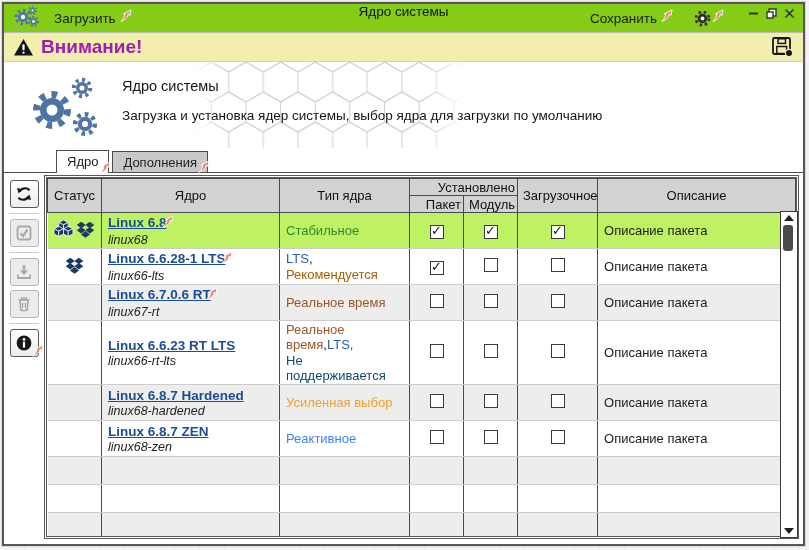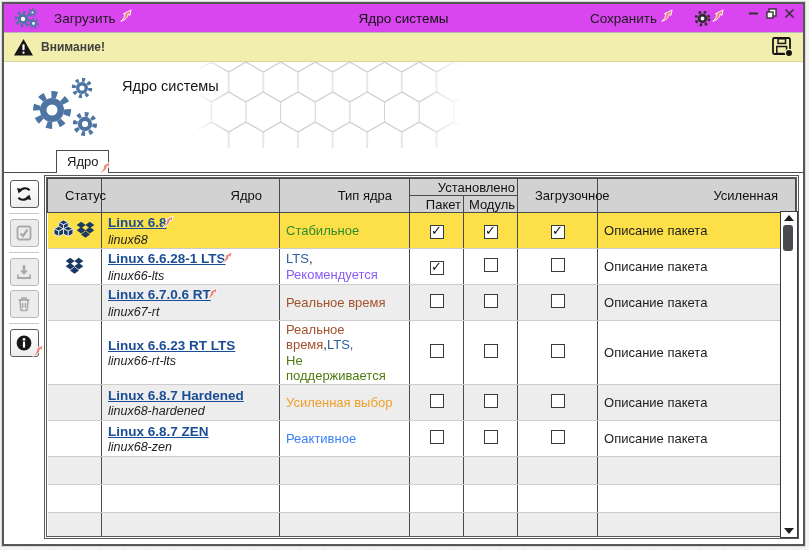--- a/index.html
+++ b/index.html
@@ -8,34 +8,34 @@
     font-family:"Liberation Sans","DejaVu Sans",sans-serif;
     background:repeating-linear-gradient(90deg,#f3f3f1 0 24px,#ebebe9 24px 25px);
     color:#1a1a1a;
   }
   .window{
     position:absolute;left:2px;top:2px;width:799px;height:540px;
     border:2px solid #57575b;background:#fff;
     display:flex;flex-direction:column;box-shadow:0 0 0 1px #d9d9d7;
   }
   
-  .titlebar{height:28px;flex:0 0 28px;background:#d946ef;border-bottom:1px solid #b9b9b9;
-    display:flex;align-items:center;position:relative;padding:0 6px;}
+  .titlebar{height:28px;flex:0 0 28px;background:#84cc16;border-bottom:1px solid #b9b9b9;
+    display:flex;position:relative;padding:0 6px;}
   .appicon{margin:0 14px 0 4px;display:flex;}
   .tb-text{font-size:13.5px;color:#1c1c1c;}
   .tb-btn{display:flex;align-items:center;gap:2px;cursor:default;}
   .tb-center{position:absolute;left:0;right:0;text-align:center;font-size:13.5px;color:#111;pointer-events:none;}
   .tb-right{margin-left:auto;display:flex;align-items:center;gap:20px;z-index:2;}
   .winctl{display:flex;align-items:flex-start;gap:7px;margin:-10px 2px 0 4px;}
   .winctl svg{display:block;}
   .cursorbadge{display:inline-block;vertical-align:-3px;}
   
   .banner{height:28px;flex:0 0 28px;background:#f2efae;border-bottom:1px solid #d9d6a2;
     display:flex;align-items:center;padding:0 9px;gap:7px;}
-  .banner-text{font-weight:bold;font-size:12px;color:#404040;}
+  .banner-text{font-weight:bold;font-size:19px;color:#a21caf;}
   .banner-save{margin-left:auto;display:flex;}
   
   .header{height:86px;flex:0 0 86px;background:#fff;position:relative;overflow:hidden;}
   .hexwrap{position:absolute;left:190px;top:0;width:270px;height:86px;}
   .hexfade{position:absolute;left:190px;top:0;width:270px;height:86px;
     background:linear-gradient(90deg,#fff,rgba(255,255,255,0) 12%,rgba(255,255,255,0) 86%,#fff);}
   .biggears{position:absolute;left:16px;top:4px;}
   .h-title{position:absolute;left:118px;top:16px;font-size:14.5px;color:#151515;z-index:3;}
   .h-sub{position:absolute;left:118px;top:46px;font-size:13.5px;color:#151515;z-index:3;white-space:nowrap;}
   
@@ -52,25 +52,25 @@
     display:flex;align-items:center;justify-content:center;position:relative;background:linear-gradient(#fdfdfd,#eaeaea);}
   .sbtn.enabled{border-color:#5a5a5a;background:linear-gradient(#ffffff,#ededed);}
   .sbtn.disabled{background:#ececec;border-color:#b9b9b9;}
   .sdiv{width:30px;border-top:1px solid #c9c9c9;margin:3px 0;}
   .sbtn .cursorbadge{position:absolute;right:-6px;bottom:-6px;}
   
   .table-outer{flex:1;position:relative;border:1px solid #5a5a5a;background:#fff;min-width:0;}
   .table-inner{position:absolute;left:1px;top:1px;right:1px;bottom:1px;border:1px solid #5a5a5a;overflow:hidden;background:#fff;}
   table{border-collapse:collapse;width:100%;table-layout:fixed;font-size:13px;}
   thead th{background:#d2d2d2;border:1px solid #4a4a4a;font-weight:normal;font-size:13px;
-    padding:0 17px;height:16px;text-align:right;color:#111;}
+    padding:0 5px;height:16px;text-align:center;color:#111;}
   thead th.ctr{text-align:right;padding:0 2px;}
   tbody td{border-right:1px solid #4a4a4a;border-bottom:1px solid #cccccc;padding:1px 6px;height:33px;vertical-align:middle;overflow:hidden;}
   tbody tr.alt{background:#ededed;}
-  tbody tr.selected{background:#fde047;margin-top:48px;}
+  tbody tr.selected{background:#bef264;margin-top:48px;}
   tbody tr.filler td{height:25px;}
   .c-status{text-align:center;padding:1px 2px;}
   .sticons{display:inline-flex;gap:2px;align-items:center;}
   .klink{color:#1b4d96;font-weight:bold;text-decoration:underline;font-size:13.5px;}
   .kid{font-style:italic;color:#222;font-size:12.5px;}
   .c-type{line-height:1.18;font-size:13px;}
   .c-cb{text-align:center;}
   .cb{width:12px;height:12px;border:1.5px solid #3a3a3a;background:#fff;display:inline-block;}
   .cb.checked::after{content:"✓";display:block;font-weight:bold;font-size:13px;line-height:11px;color:#111;margin-top:-1px;}
   .c-desc{color:#1c1c1c;}
@@ -184,25 +184,32 @@
           <circle cx="32" cy="44" r="5.5" fill="#fff"></circle>
         <circle cx="62" cy="22" r="6" fill="#4e74a4"></circle>
           <circle cx="62" cy="22" r="8.2" fill="none" stroke="#4e74a4" stroke-width="4" stroke-dasharray="3 3.4"></circle>
           <circle cx="62" cy="22" r="2.6" fill="#fff"></circle>
         <circle cx="65" cy="58" r="7.2" fill="#4e74a4"></circle>
           <circle cx="65" cy="58" r="9.8" fill="none" stroke="#4e74a4" stroke-width="4.6" stroke-dasharray="3.6 4"></circle>
           <circle cx="65" cy="58" r="3.1" fill="#fff"></circle>
       </svg>
     </span>
     <div class="h-title">Ядро системы</div>
+    <div class="h-sub">Загрузка и установка ядер системы, выбор ядра для загрузки по умолчанию</div>
   </div>
 
   <div class="tabbar">
     <span class="tab active">
       <span>Ядро</span>
+      <span class="cursorbadge"><svg width="14" height="14" viewBox="0 0 16 16">
+            <path d="M15,1 L13.6,7.4 L11.7,5.6 C11,9.5 8.6,12.6 3.2,14 C6.8,10.8 7.6,8.6 7.9,5.2 L6.2,5.6 Z" fill="#ed7f72" stroke="#ffffff" stroke-width="1.1"></path>
+          </svg></span>
+    </span>
+    <span class="tab inactive">
+      <span>Дополнения</span>
       <span class="cursorbadge"><svg width="14" height="14" viewBox="0 0 16 16">
             <path d="M15,1 L13.6,7.4 L11.7,5.6 C11,9.5 8.6,12.6 3.2,14 C6.8,10.8 7.6,8.6 7.9,5.2 L6.2,5.6 Z" fill="#ed7f72" stroke="#ffffff" stroke-width="1.1"></path>
           </svg></span>
     </span>
   </div>
 
   <div class="content">
     <div class="sidebar">
       <span class="sbtn enabled">
         <svg width="18" height="18" viewBox="0 0 18 18">
@@ -262,21 +269,21 @@
               <col style="width:80px">
               <col>
           </colgroup>
           <thead>
             <tr>
               <th rowspan="2">Статус</th>
               <th rowspan="2">Ядро</th>
               <th rowspan="2">Тип ядра</th>
               <th colspan="2" class="ctr">Установлено</th>
               <th rowspan="2">Загрузочное</th>
-              <th rowspan="2">Усиленная</th>
+              <th rowspan="2">Описание</th>
             </tr>
             <tr>
               <th class="ctr">Пакет</th>
               <th class="ctr">Модуль</th>
             </tr>
           </thead>
           <tbody>
               <tr class="selected">
                 <td class="c-status"><span class="sticons">
                     <svg width="21" height="18" viewBox="0 0 20 17">
@@ -313,41 +320,41 @@
                       <path d="M4.7,0.7000000000000002 L9.2,4 L4.7,7.3 L0.20000000000000018,4 Z" fill="#1b3a63"></path>
                       <path d="M13.3,0.7000000000000002 L17.8,4 L13.3,7.3 L8.8,4 Z" fill="#1b3a63"></path>
                       <path d="M4.7,6.000000000000001 L9.2,9.3 L4.7,12.600000000000001 L0.20000000000000018,9.3 Z" fill="#1b3a63"></path>
                       <path d="M13.3,6.000000000000001 L17.8,9.3 L13.3,12.600000000000001 L8.8,9.3 Z" fill="#1b3a63"></path>
                       <path d="M9,10.100000000000001 L13.5,13.4 L9,16.7 L4.5,13.4 Z" fill="#1b3a63"></path>
                     </svg>
                   </span></td>
                 <td class="c-kernel"><span class="klink">Linux 6.6.28-1 LTS</span><span class="cursorbadge-inline" style="margin-left:-7px;display:inline-block;vertical-align:-2px;"><svg width="14" height="14" viewBox="0 0 16 16">
                       <path d="M15,1 L13.6,7.4 L11.7,5.6 C11,9.5 8.6,12.6 3.2,14 C6.8,10.8 7.6,8.6 7.9,5.2 L6.2,5.6 Z" fill="#ed7f72" stroke="#ffffff" stroke-width="1.1"></path>
                     </svg></span><br><span class="kid">linux66-lts</span></td>
-                <td class="c-type"><span style="color:#2b5fa3">LTS</span><span style="color:#222222">,</span><br><span style="color:#8b5cf6">Рекомендуется</span></td>
+                <td class="c-type"><span style="color:#2b5fa3">LTS</span><span style="color:#222222">,</span><br><span style="color:#a16207">Рекомендуется</span></td>
                 <td class="c-cb"><span class="cb checked"></span></td>
                 <td class="c-cb"><span class="cb"></span></td>
                 <td class="c-cb"><span class="cb"></span></td>
                 <td class="c-desc">Описание пакета</td>
               </tr>
               <tr class="alt">
                 <td class="c-status"><span class="sticons"></span></td>
                 <td class="c-kernel"><span class="klink">Linux 6.7.0.6 RT</span><span class="cursorbadge-inline" style="margin-left:-7px;display:inline-block;vertical-align:-2px;"><svg width="14" height="14" viewBox="0 0 16 16">
                       <path d="M15,1 L13.6,7.4 L11.7,5.6 C11,9.5 8.6,12.6 3.2,14 C6.8,10.8 7.6,8.6 7.9,5.2 L6.2,5.6 Z" fill="#ed7f72" stroke="#ffffff" stroke-width="1.1"></path>
                     </svg></span><br><span class="kid">linux67-rt</span></td>
                 <td class="c-type"><span style="color:#a2522c">Реальное время</span></td>
                 <td class="c-cb"><span class="cb"></span></td>
                 <td class="c-cb"><span class="cb"></span></td>
                 <td class="c-cb"><span class="cb"></span></td>
                 <td class="c-desc">Описание пакета</td>
               </tr>
               <tr>
                 <td class="c-status"><span class="sticons"></span></td>
                 <td class="c-kernel"><span class="klink">Linux 6.6.23 RT LTS</span><br><span class="kid">linux66-rt-lts</span></td>
-                <td class="c-type"><span style="color:#a2522c">Реальное время</span><span style="color:#222222">,</span><span style="color:#2b5fa3">LTS</span><span style="color:#2b5fa3">,</span><br><span style="color:#4d7c0f">Не поддерживается</span></td>
+                <td class="c-type"><span style="color:#a2522c">Реальное время</span><span style="color:#222222">,</span><span style="color:#2b5fa3">LTS</span><span style="color:#2b5fa3">,</span><br><span style="color:#0c4a6e">Не поддерживается</span></td>
                 <td class="c-cb"><span class="cb"></span></td>
                 <td class="c-cb"><span class="cb"></span></td>
                 <td class="c-cb"><span class="cb"></span></td>
                 <td class="c-desc">Описание пакета</td>
               </tr>
               <tr class="alt">
                 <td class="c-status"><span class="sticons"></span></td>
                 <td class="c-kernel"><span class="klink">Linux 6.8.7 Hardened</span><br><span class="kid">linux68-hardened</span></td>
                 <td class="c-type"><span style="color:#efa02c">Усиленная выбор</span></td>
                 <td class="c-cb"><span class="cb"></span></td>

